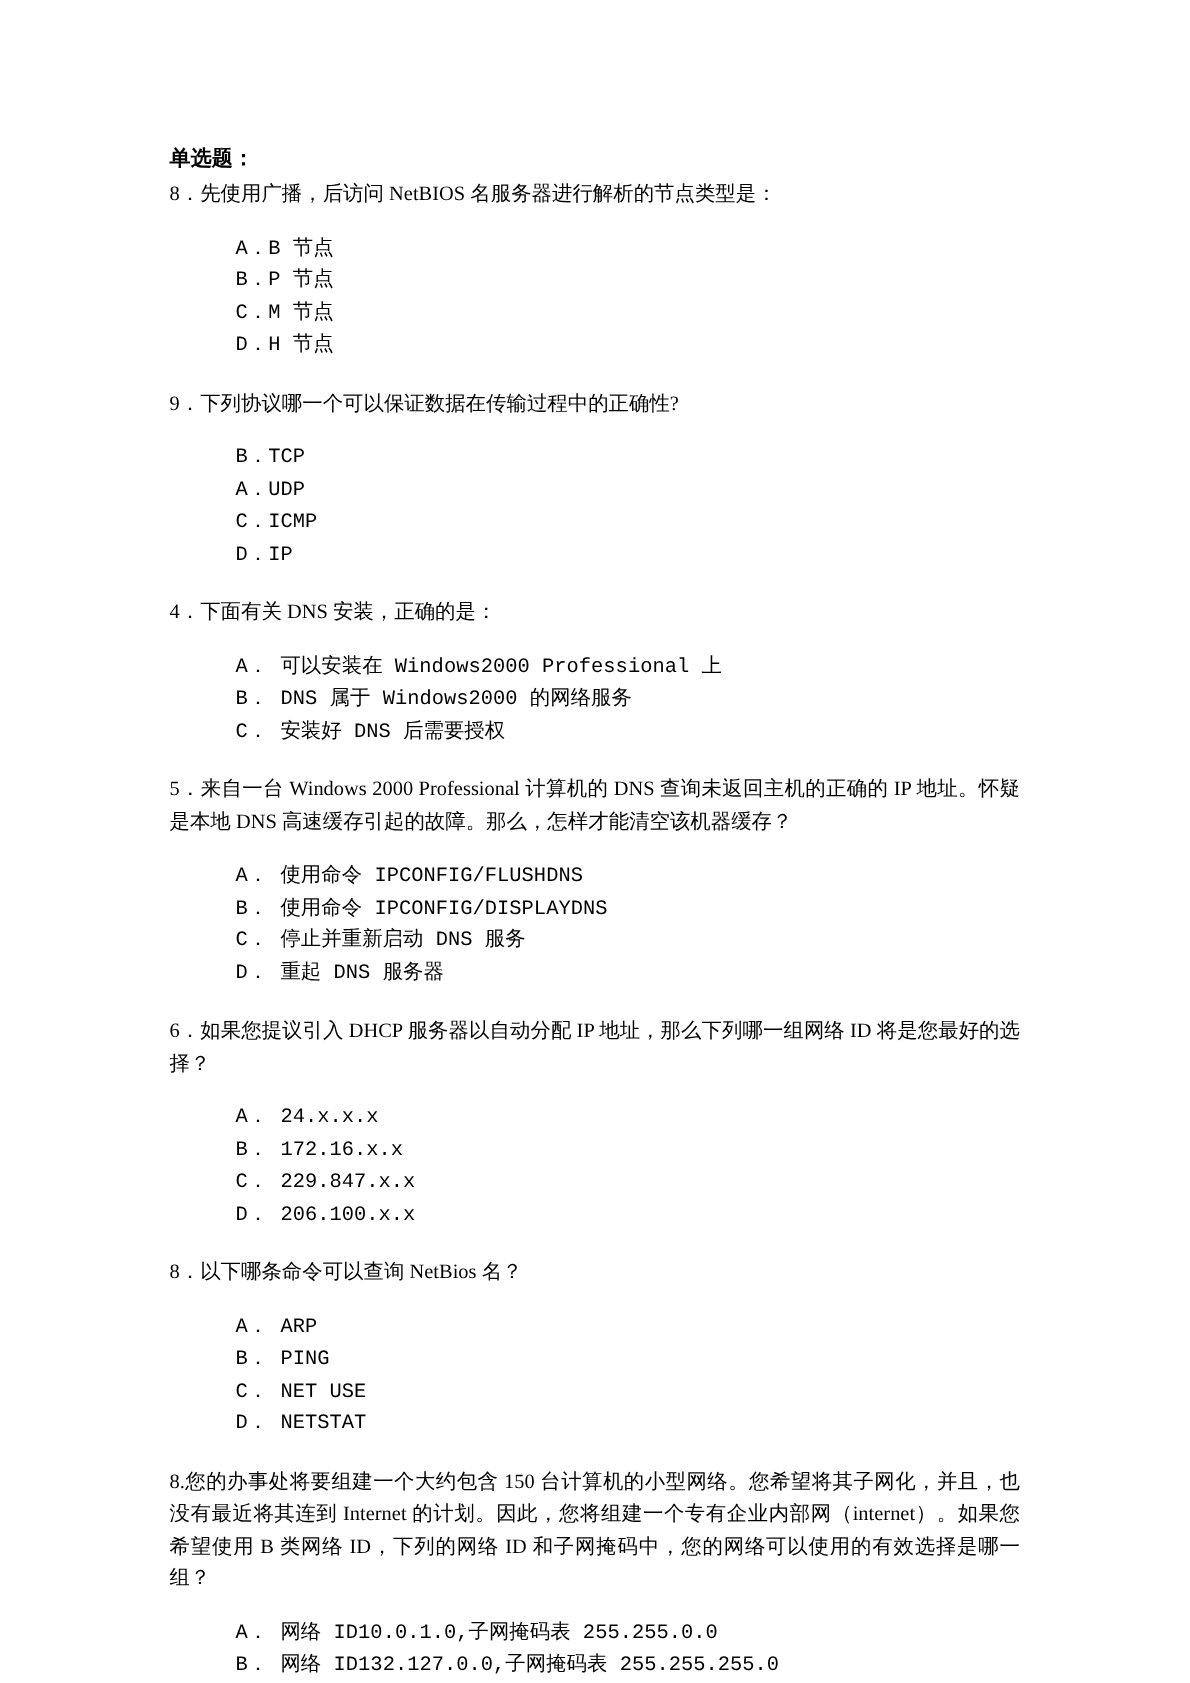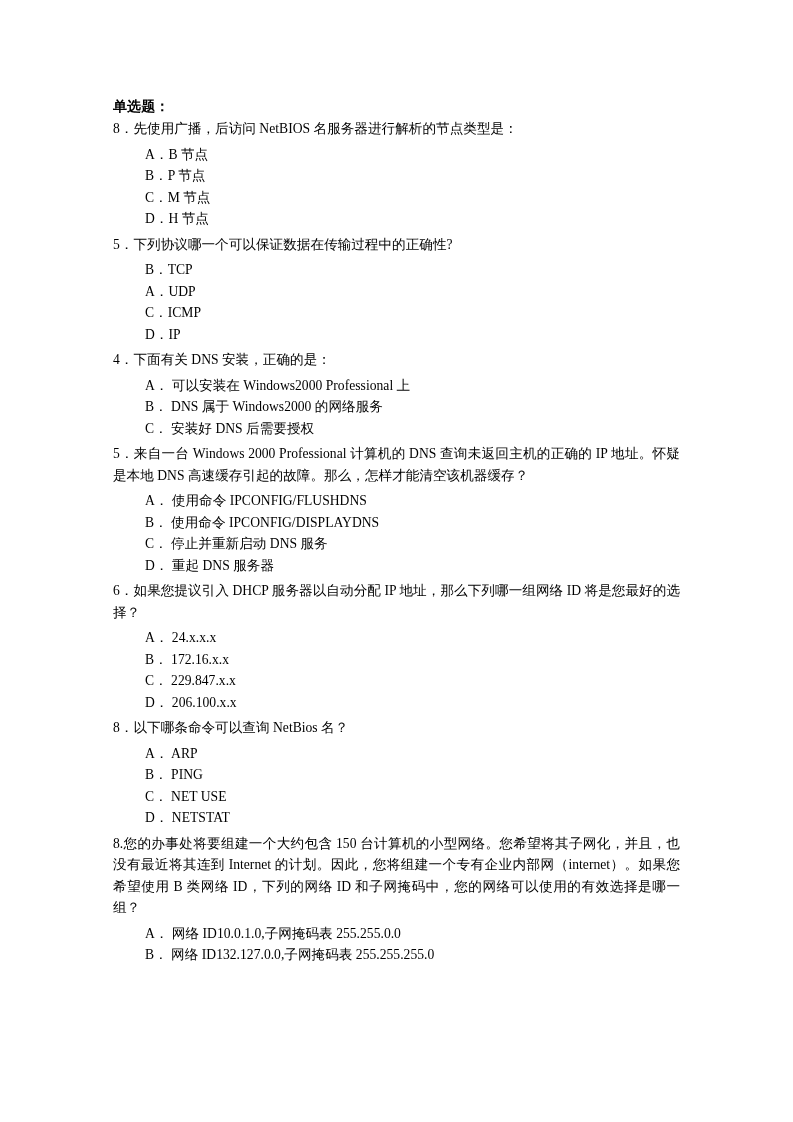--- a/index.html
+++ b/index.html
@@ -55,22 +55,23 @@
     margin: 0;
     text-align: justify;
     text-justify: inter-ideograph;
     word-break: break-all;
     letter-spacing: 0.02px;
   }
 
   
   .options {
     list-style: none;
-    margin: 4px;
+    margin: 16px;
     padding: 0;
+    font-family: Liberation Mono, monospace;
   }
   .option {
     font-size: 13.6px;
     line-height: 21.5px;
     margin: 0;
     padding-left: 28px;
     white-space: pre-wrap;
     letter-spacing: 0.02px;
   }
 
@@ -91,21 +92,21 @@
       <p class="q-stem">8．先使用广播，后访问 NetBIOS 名服务器进行解析的节点类型是：</p>
       <ul class="options">
         <li class="option">A．B 节点</li>
         <li class="option">B．P 节点</li>
         <li class="option">C．M 节点</li>
         <li class="option">D．H 节点</li>
       </ul>
     </div>
 
     <div class="question">
-      <p class="q-stem">5．下列协议哪一个可以保证数据在传输过程中的正确性?</p>
+      <p class="q-stem">9．下列协议哪一个可以保证数据在传输过程中的正确性?</p>
       <ul class="options">
         <li class="option">B．TCP</li>
         <li class="option">A．UDP</li>
         <li class="option">C．ICMP</li>
         <li class="option">D．IP</li>
       </ul>
     </div>
 
 
     <div class="question">

